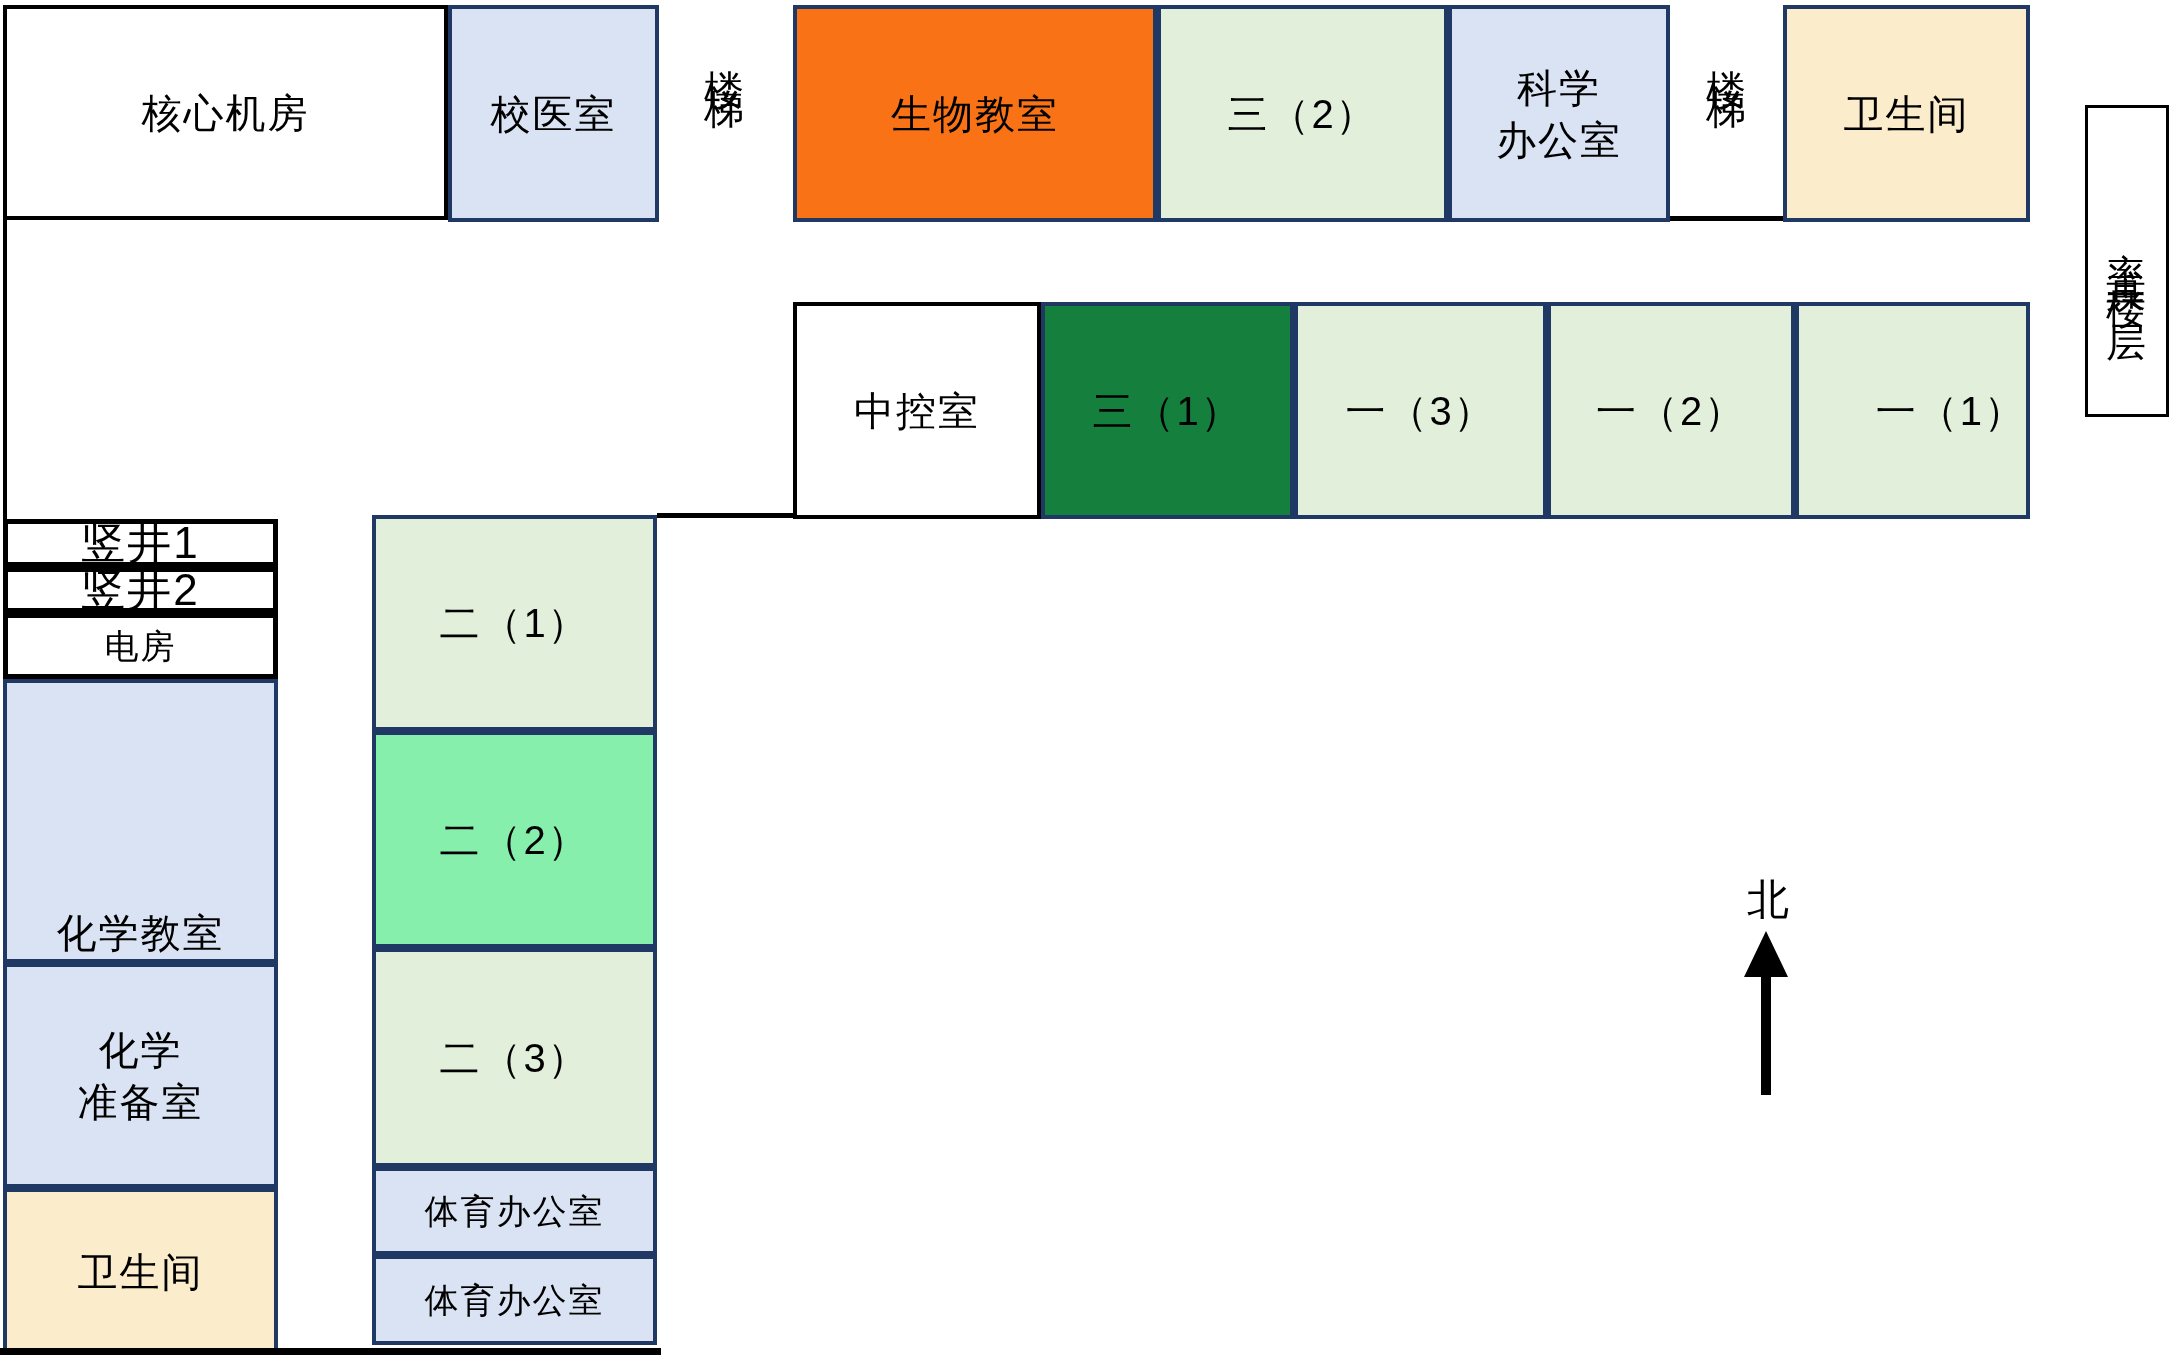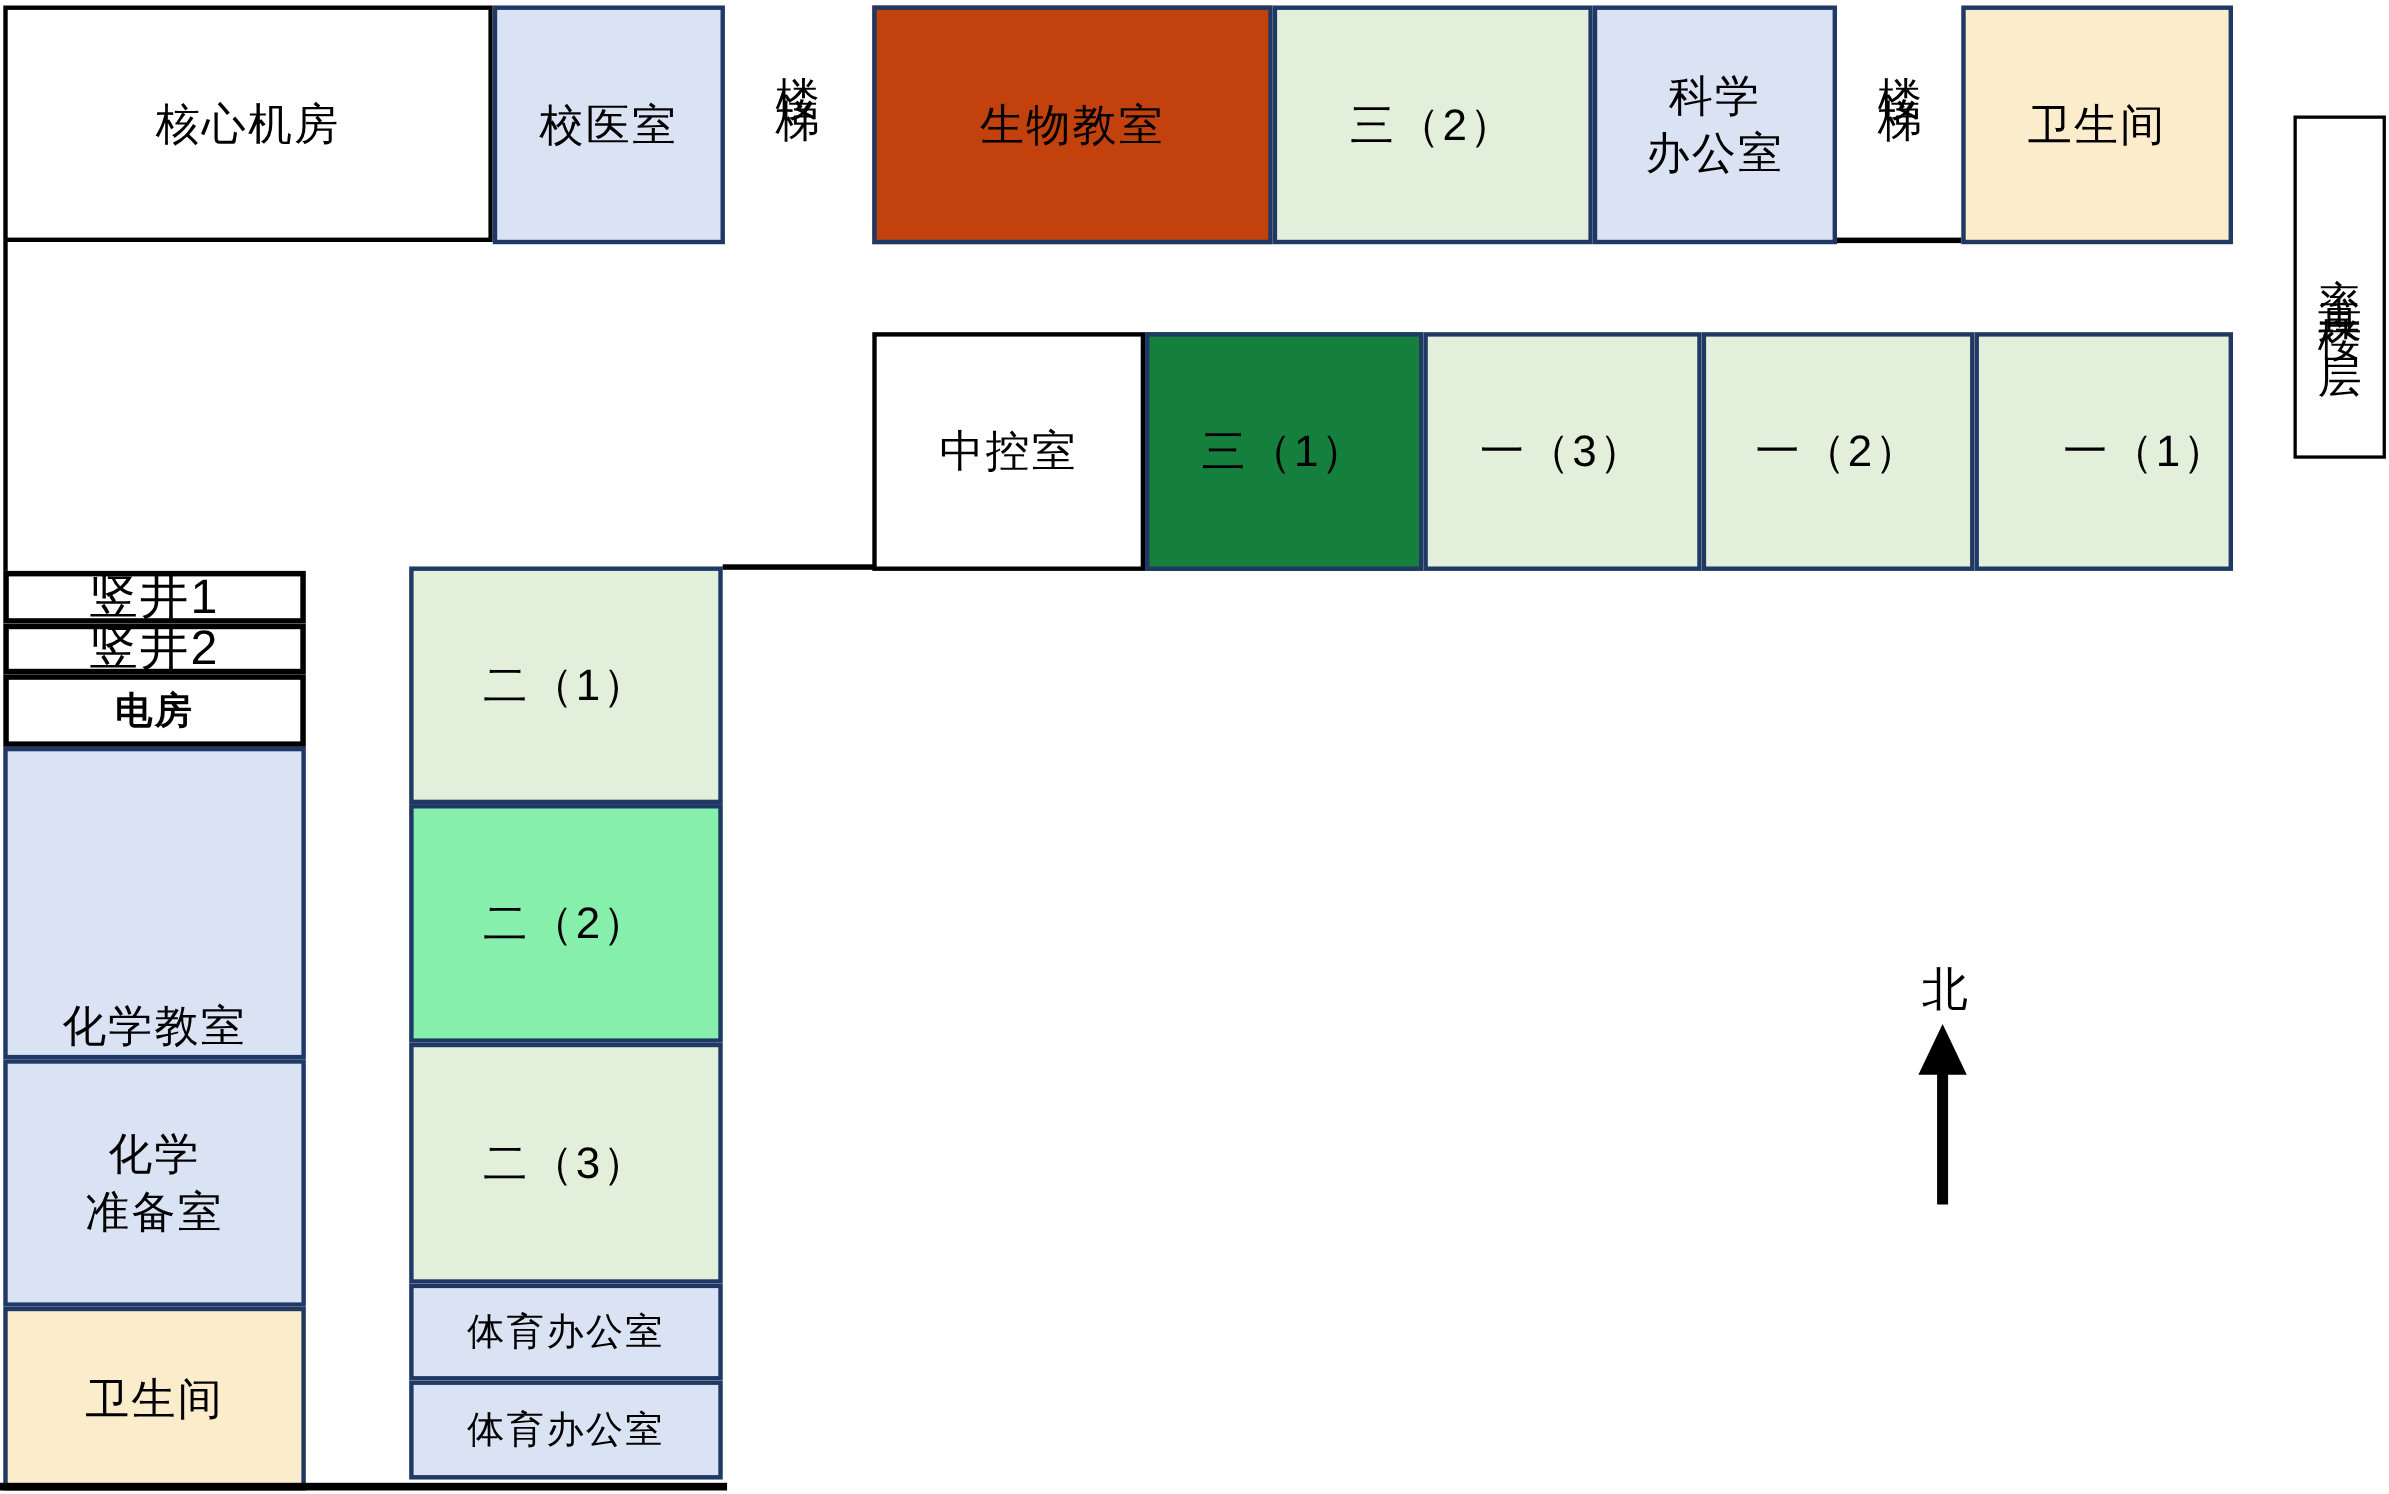--- a/index.html
+++ b/index.html
@@ -69,21 +69,21 @@
   </div>
 
   <div class="room" style="left: 448px; top: 5px; width: 211px; height: 217px; background: rgb(218, 227, 243); border: 4px solid rgb(31, 56, 100);">
     <span>校医室</span>
   </div>
 
   <div class="stair" style="left:700px;top:10px;width:50px;height:210px;">
     <span>楼梯</span>
   </div>
 
-  <div class="room" style="left: 793px; top: 5px; width: 364px; height: 217px; background: #c2410c; border: 4px solid rgb(31, 56, 100);">
+  <div class="room" style="left: 793px; top: 5px; width: 364px; height: 217px; background: #f97316; border: 4px solid rgb(31, 56, 100);">
     <span>生物教室</span>
   </div>
 
   <div class="room" style="left: 1157px; top: 5px; width: 291px; height: 217px; background: rgb(226, 239, 218); border: 4px solid rgb(31, 56, 100);">
     <span>三（2）</span>
   </div>
 
   <div class="room" style="left: 1448px; top: 5px; width: 222px; height: 217px; background: rgb(218, 227, 243); border: 4px solid rgb(31, 56, 100);">
     <span>科学
 办公室</span>
@@ -124,21 +124,21 @@
   </div>
 
   <div class="room small" style="left: 3px; top: 519px; width: 275px; height: 48px; border: 5px solid rgb(0, 0, 0); background: rgb(255, 255, 255);">
     <span>竖井1</span>
   </div>
 
   <div class="room small" style="left: 3px; top: 567px; width: 275px; height: 46px; border: 5px solid rgb(0, 0, 0); background: rgb(255, 255, 255);">
     <span>竖井2</span>
   </div>
 
-  <div class="room mid" style="left: 3px; top: 613px; width: 275px; height: 66px; border: 5px solid rgb(0, 0, 0); background: rgb(255, 255, 255); font-weight: bold;">
+  <div class="room mid" style="left: 3px; top: 613px; width: 275px; height: 66px; border: 5px solid rgb(0, 0, 0); background: rgb(255, 255, 255);">
     <span>电房</span>
   </div>
 
   <div class="room" style="left: 3px; top: 679px; width: 275px; height: 284px; background: rgb(218, 227, 243); border: 4px solid rgb(31, 56, 100); align-items: flex-end;">
     <span>化学教室</span>
   </div>
 
   <div class="room" style="left: 3px; top: 963px; width: 275px; height: 225px; background: rgb(218, 227, 243); border: 4px solid rgb(31, 56, 100);">
     <span>化学
 准备室</span>

